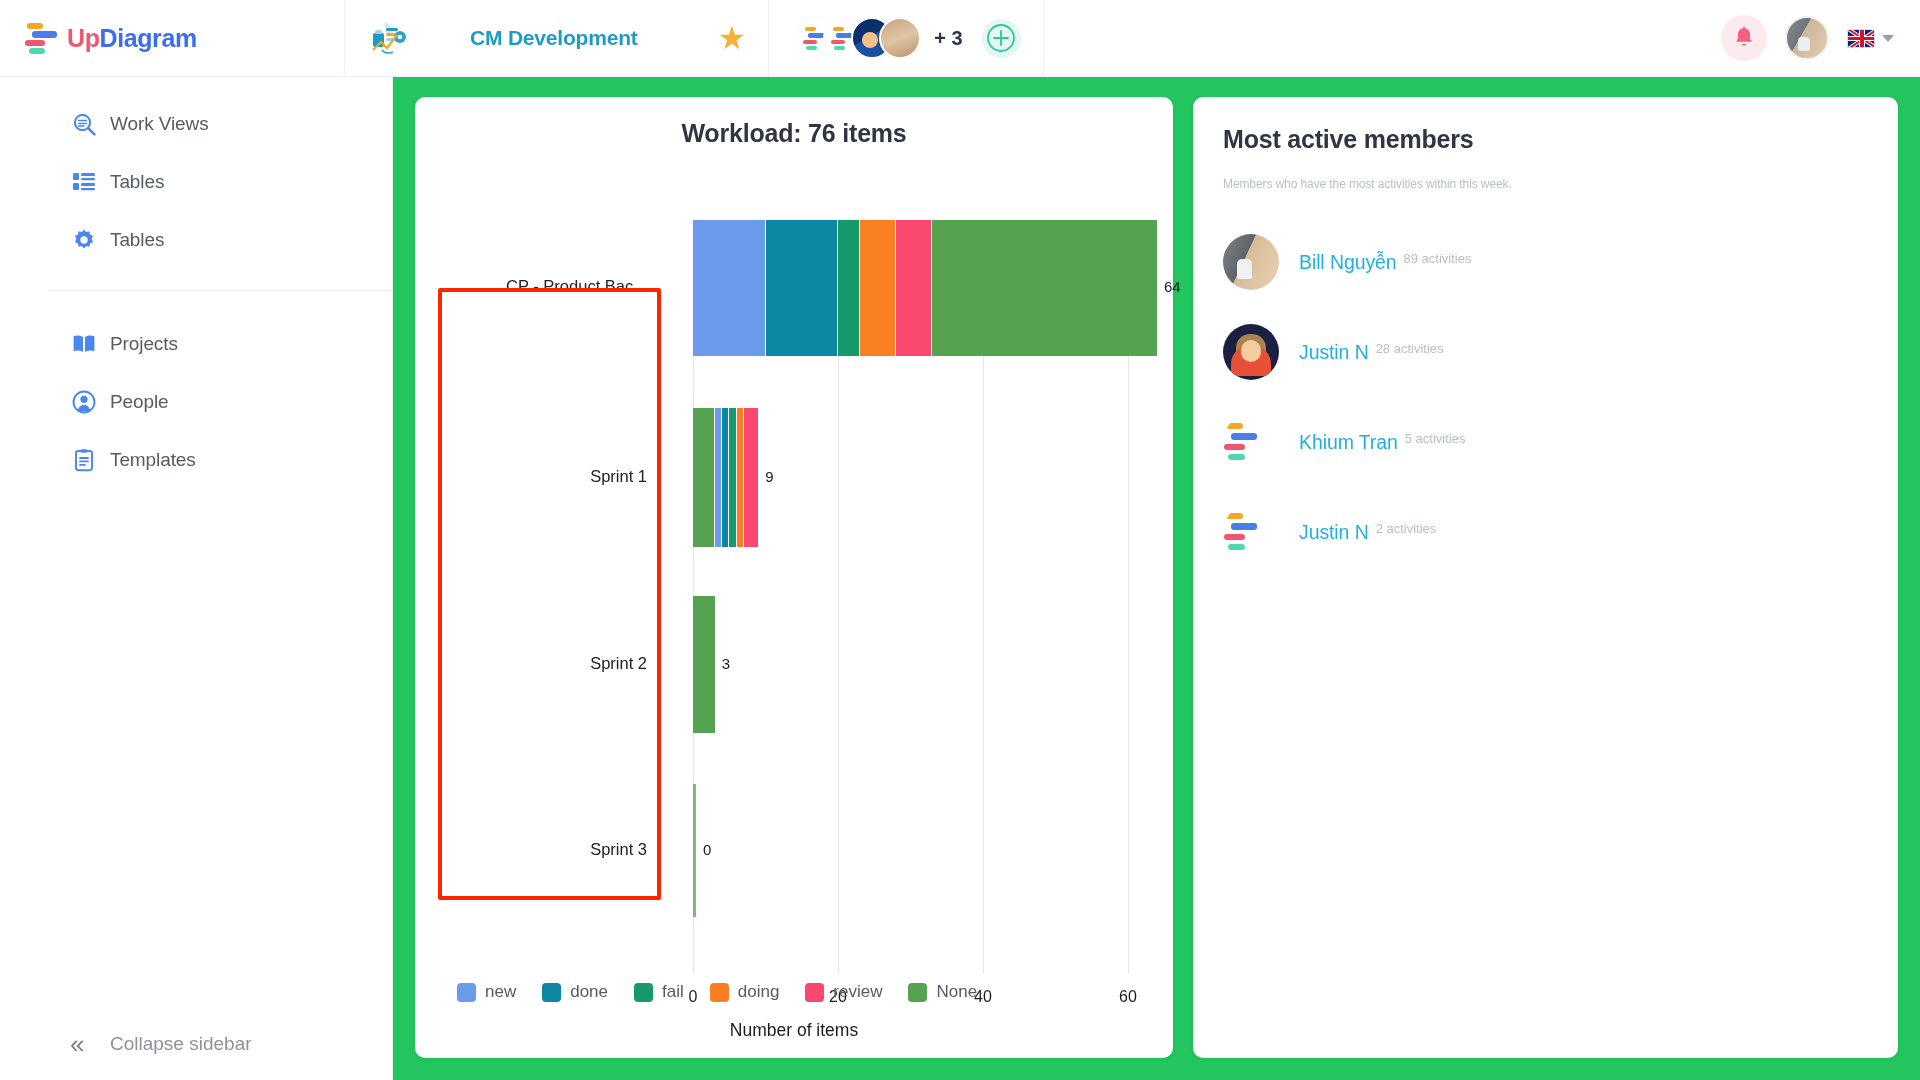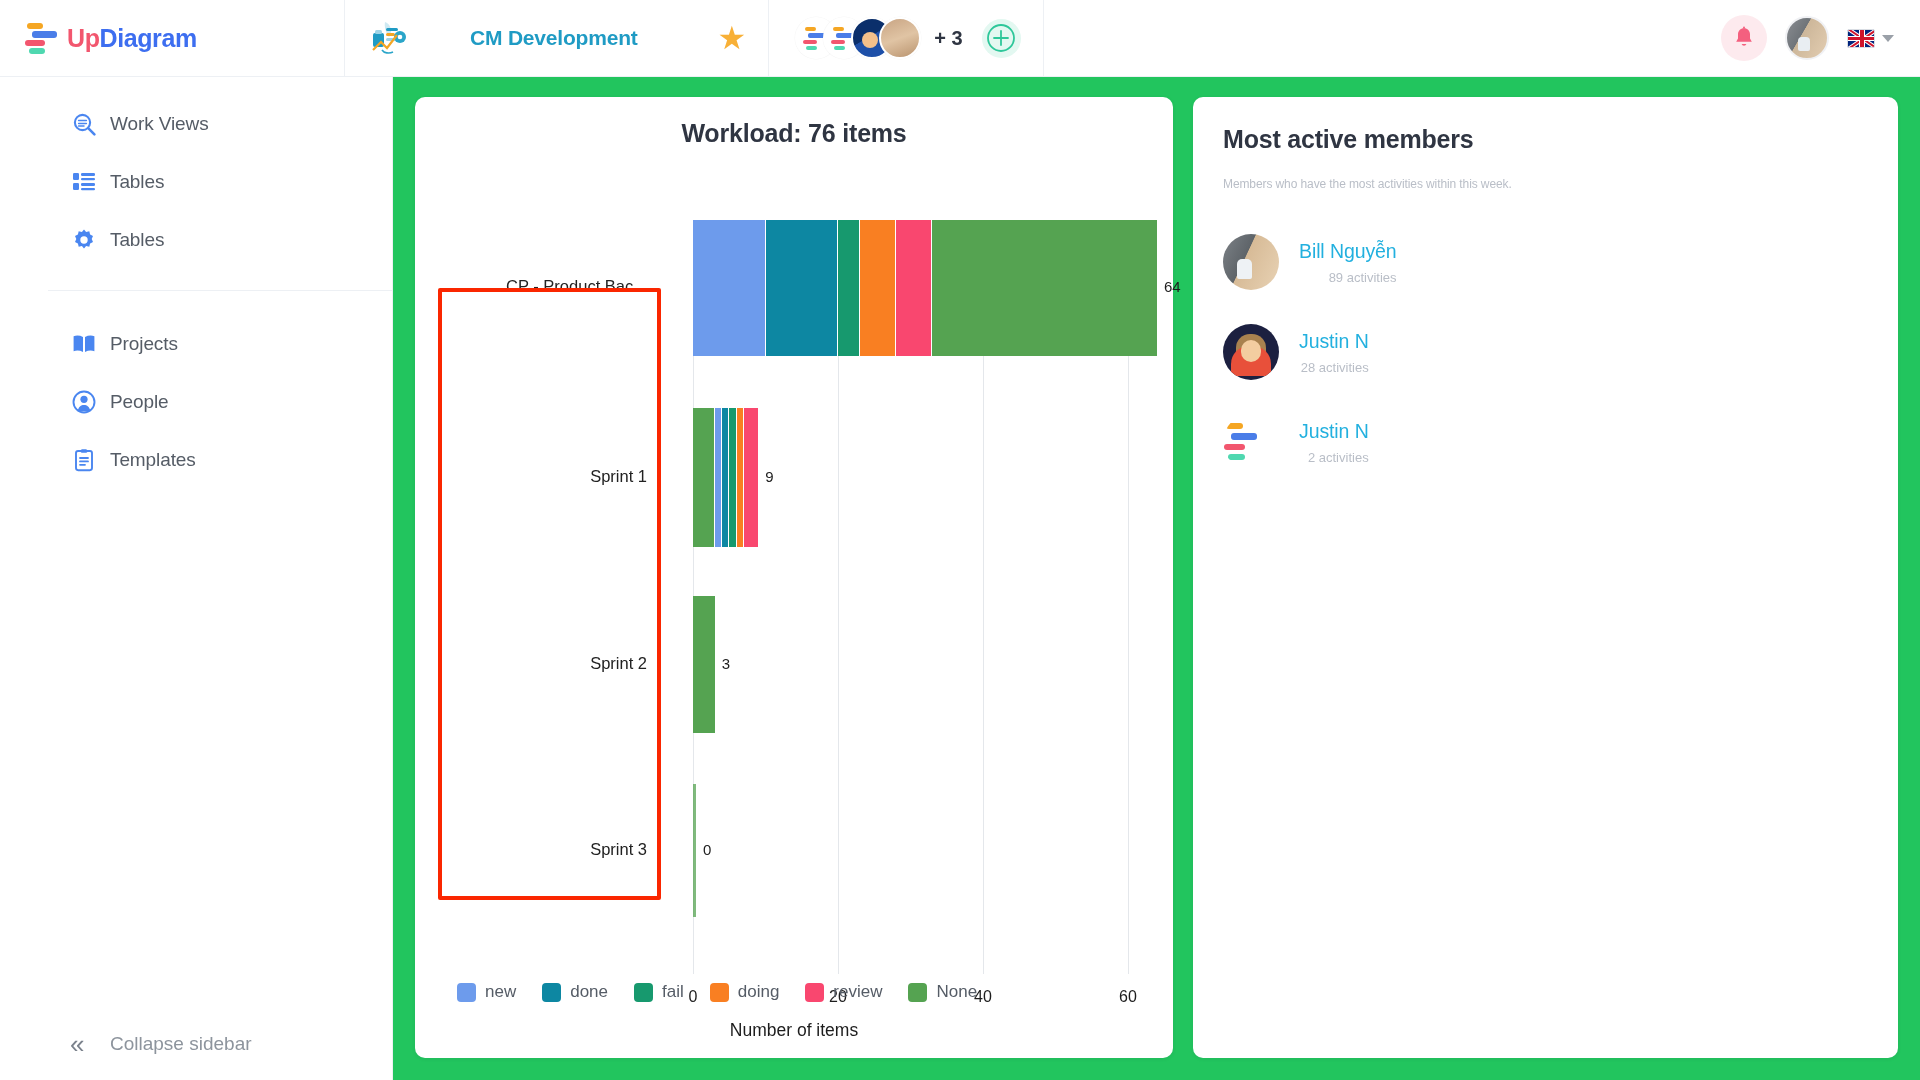--- a/index.html
+++ b/index.html
@@ -203,21 +203,21 @@
   .mem-ava .face {
     position: absolute; left: 18px; top: 16px; width: 20px; height: 22px;
     background: #f3cda0; border-radius: 10px; z-index: 2;
   }
   .mem-logo { position: relative; width: 56px; height: 56px; }
   .ml { position: absolute; border-radius: 3px; }
   .ml1 { left: 3px;  top: 9px;  width: 17px; height: 6px; background: #f5a623; }
   .ml2 { left: 8px;  top: 19px; width: 26px; height: 7px; background: #4a7de8; }
   .ml3 { left: 1px;  top: 30px; width: 21px; height: 6px; background: #f2566e; }
   .ml4 { left: 5px;  top: 40px; width: 17px; height: 6px; background: #4fd8b0; }
-  .mem-info { display: flex; flex-direction: column; gap: 7px; align-items: flex-end; }
+  .mem-info { display: flex; flex-direction: row; gap: 7px; }
   .mem-name { font-size: 19.5px; color: #22b0df; letter-spacing: -.1px; cursor: pointer; }
   .mem-count { font-size: 13px; color: #b9bec7; }
 </style>
 </head>
 <body>
 
 <div id="app">
 
   <div class="topbar">
 
@@ -481,20 +481,34 @@
             <div class="mem-row">
               <div class="mem-ava">
                 <div class="mem-logo">
                   <span class="ml ml1"></span>
                   <span class="ml ml2"></span>
                   <span class="ml ml3"></span>
                   <span class="ml ml4"></span>
                 </div>
               </div>
               <div class="mem-info">
+                <div class="mem-name">Khium Tran</div>
+                <div class="mem-count">5 activities</div>
+              </div>
+            </div>
+            <div class="mem-row">
+              <div class="mem-ava">
+                <div class="mem-logo">
+                  <span class="ml ml1"></span>
+                  <span class="ml ml2"></span>
+                  <span class="ml ml3"></span>
+                  <span class="ml ml4"></span>
+                </div>
+              </div>
+              <div class="mem-info">
                 <div class="mem-name">Justin N</div>
                 <div class="mem-count">2 activities</div>
               </div>
             </div>
           </div>
       </div>
 
     </div>
   </div>
 </div>

